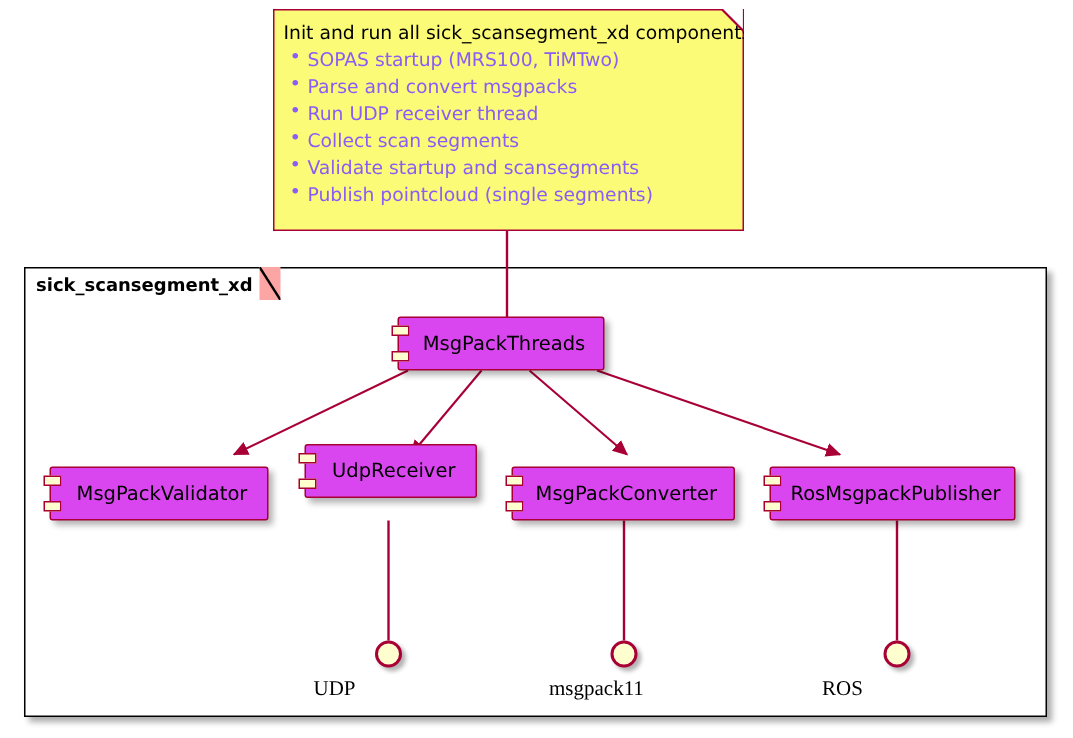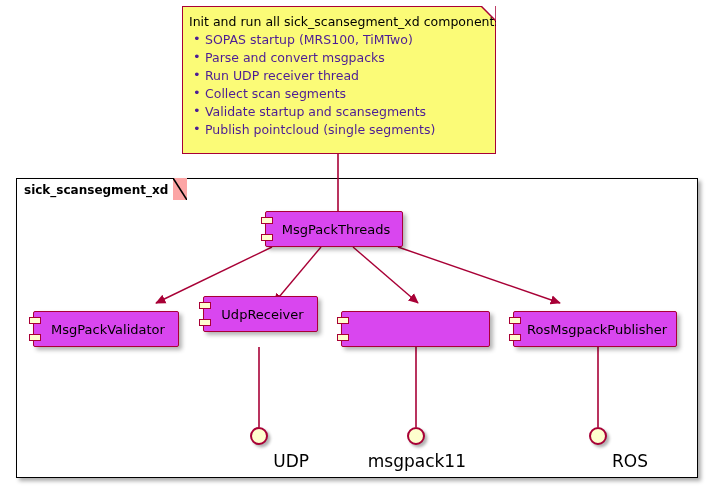--- a/index.html
+++ b/index.html
@@ -140,21 +140,21 @@
     line-height: 1.08;
     white-space: nowrap;
   }
   .note-list {
     margin: 2px 0 0 0;
     padding: 0;
     list-style: none;
   }
   .note-list li {
     font-size: 12.5px;
-    color: #4c1d95;
+    color: #8b5cf6;
     line-height: 1.45;
     white-space: nowrap;
     padding-left: 16px;
     position: relative;
   }
   .note-list li::before {
     content: "\2022";
     position: absolute;
     left: 4px;
     top: -1px;
@@ -167,25 +167,26 @@
     width: 18px;
     height: 18px;
     box-sizing: border-box;
     border-radius: 50%;
     background: #FEFECE;
     border: 2.2px solid #A80036;
     box-shadow: 2.5px 2.5px 3px rgba(0,0,0,0.30);
   }
   .interface-label {
     position: absolute;
-    font-size: 17px;
-    color: #000000;
-    white-space: nowrap;
-    text-align: right;
+    font-size: 14px;
+    color: #000000;
+    white-space: nowrap;
+    text-align: left;
     line-height: 1;
+    font-family: Liberation Serif, serif;
   }
 </style>
 </head>
 <body>
 
 <div id="diagram">
 
   <div class="package"></div>
 
   <svg id="edges" viewBox="0 0 715 492" width="715" height="492">
@@ -254,20 +255,21 @@
 
   <div class="component" style="left:203px; top:296px; width:115px; height:36px;">
     <span class="comp-tab top"></span>
     <span class="comp-tab bottom"></span>
     <span class="component-label">UdpReceiver</span>
   </div>
 
   <div class="component" style="left:341px; top:311px; width:149px; height:36px;">
     <span class="comp-tab top"></span>
     <span class="comp-tab bottom"></span>
+    <span class="component-label">MsgPackConverter</span>
   </div>
 
   <div class="component" style="left:513px; top:311px; width:164px; height:36px;">
     <span class="comp-tab top"></span>
     <span class="comp-tab bottom"></span>
     <span class="component-label">RosMsgpackPublisher</span>
   </div>
 
   <div class="interface-circle" style="left:250px; top:427px;"></div>
   <div class="interface-label" style="left:209px; top:453px; width:100px;">UDP</div>

